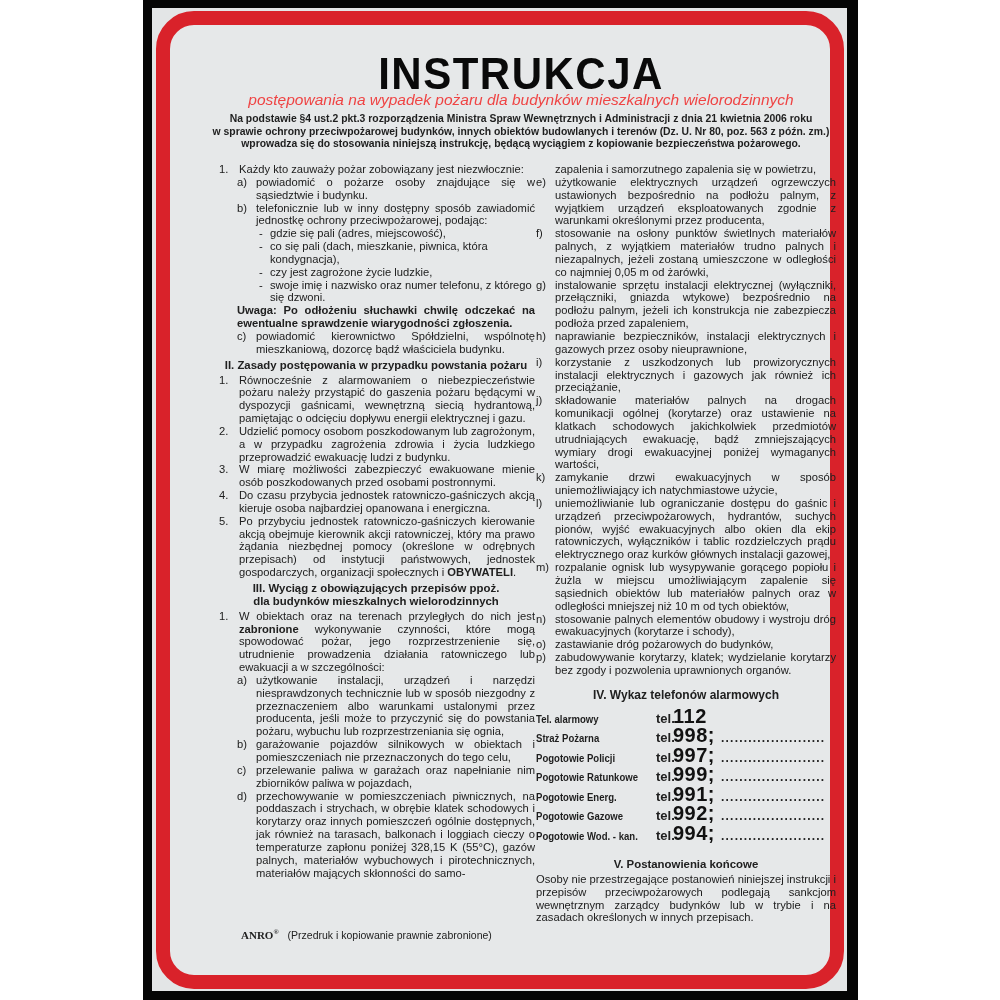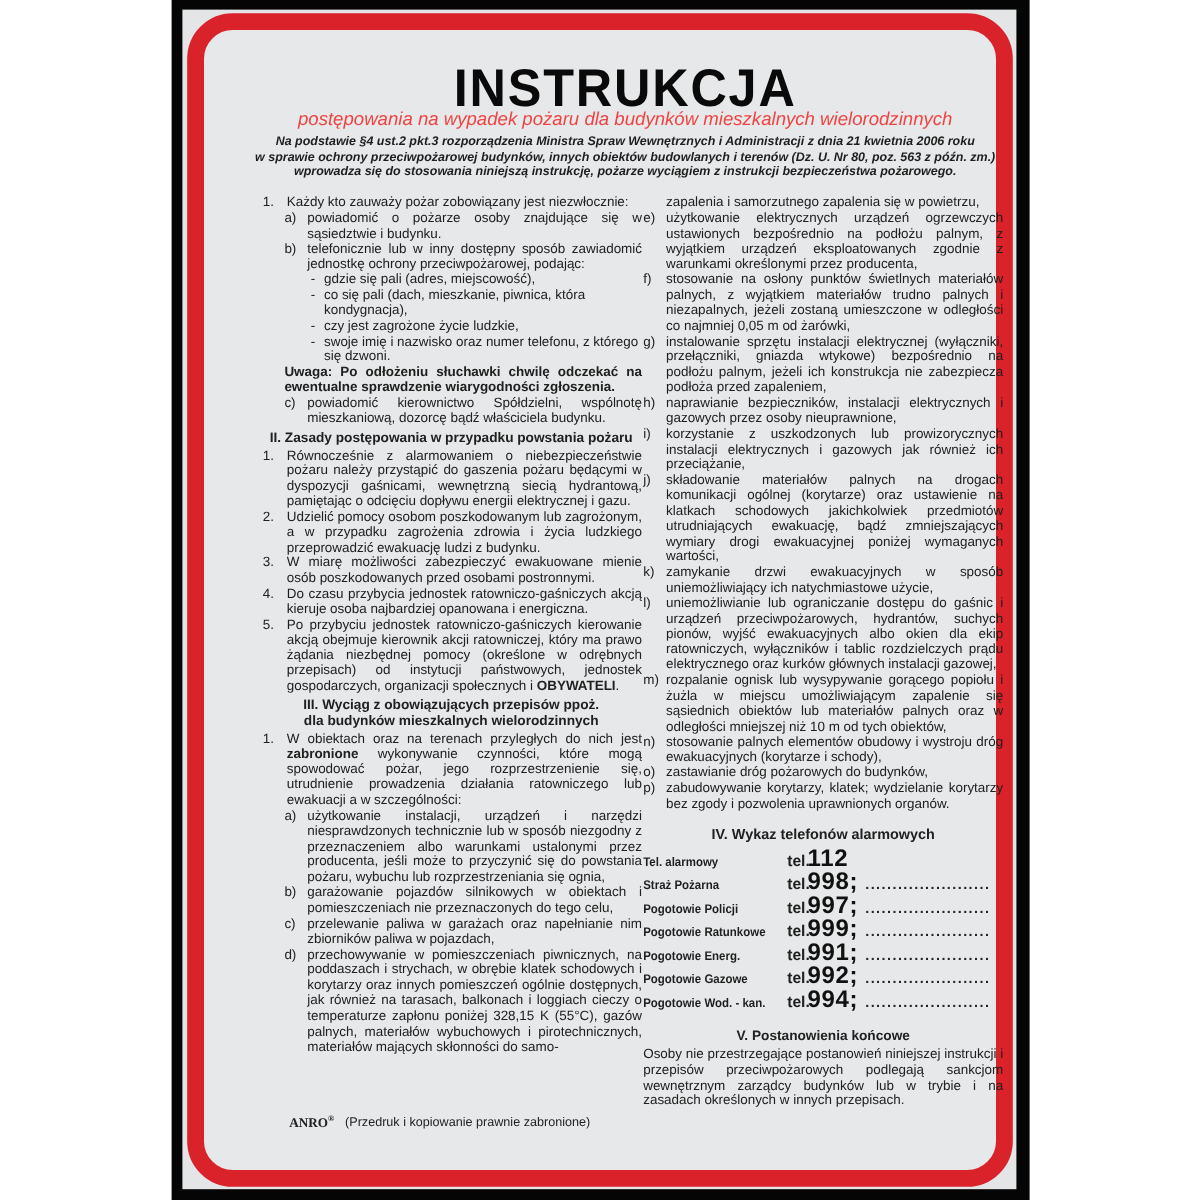--- a/index.html
+++ b/index.html
@@ -4,21 +4,21 @@
 <style>
   html, body { margin:0; padding:0; background:#ffffff; }
   body { width:1000px; height:1000px; position:relative; overflow:hidden; font-family:"Liberation Sans", sans-serif; color:#1a1a1a; }
   .frame { position:absolute; left:143px; top:0; width:715px; height:1000px; background:#050505; }
   .panel { position:absolute; left:152px; top:8px; width:695px; height:983px; background:#e3e5e6; }
   .redborder { position:absolute; left:156px; top:11px; width:688px; height:978px; box-sizing:border-box; border:14px solid #d9222a; border-radius:38px; background:#e6e8e9; }
   .content { position:absolute; left:155px; top:25px; width:660px; height:950px;margin-left:36px; }
 
   .title { position:absolute; left:0; top:27px; width:660px; text-align:center; font-weight:900; font-size:42px; letter-spacing:1.5px; line-height:44px; color:#0a0a0a; transform:scaleY(1.05); font-family:"Liberation Sans", sans-serif; }
   .subtitle { position:absolute; left:0; top:66px; width:660px; text-align:center; font-size:15.5px; line-height:18px; color:#ef4444;font-style:italic; }
-  .legal { position:absolute; left:0; top:88px; width:660px; text-align:center; font-size:10.4px; line-height:12.6px; font-weight:bold; color:#1e1e1e;font-style:italic; }
+  .legal { position:absolute; left:0; top:88px; width:660px; text-align:center; font-size:10.4px; line-height:12.6px; font-weight:bold; color:#1e1e1e; }
 
   .col { position:absolute; font-size:11.2px; line-height:12.85px; color:#202020; }
   .col-left { left:26px; top:138px; width:318px; }
   .col-right { left:345px; top:138px; width:300px; }
 
   .h { font-weight:bold; text-align:center; font-size:11.4px; margin:0 0 2px 0; }
   .num { position:relative; padding-left:22px; }
   .num > .n { position:absolute; left:2px; top:0; }
   .let { position:relative; padding-left:19px; margin-left:20px; }
   .let > .n { position:absolute; left:0; top:0; }
@@ -49,21 +49,21 @@
 <div class="frame"></div>
 <div class="panel"></div>
 <div class="redborder"></div>
 
 <div class="content">
   <div class="title">INSTRUKCJA</div>
   <div class="subtitle">postępowania na wypadek pożaru dla budynków mieszkalnych wielorodzinnych</div>
   <div class="legal">
     <div>Na podstawie §4 ust.2 pkt.3 rozporządzenia Ministra Spraw Wewnętrznych i Administracji z dnia 21 kwietnia 2006 roku</div>
     <div>w sprawie ochrony przeciwpożarowej budynków, innych obiektów budowlanych i terenów (Dz. U. Nr 80, poz. 563 z późn. zm.)</div>
-    <div>wprowadza się do stosowania niniejszą instrukcję, pożarze wyciągiem z instrukcji bezpieczeństwa pożarowego.</div>
+    <div>wprowadza się do stosowania niniejszą instrukcję, będącą wyciągiem z kopiowanie bezpieczeństwa pożarowego.</div>
   </div>
 
   <div class="col col-left">
     <div class="num">
       <span class="n">1.</span>
       <span>Każdy kto zauważy pożar zobowiązany jest niezwłocznie:</span>
     </div>
     <div class="let just">
       <span class="n">a)</span>
       <span>powiadomić o pożarze osoby znajdujące się w sąsiedztwie i budynku.</span>

